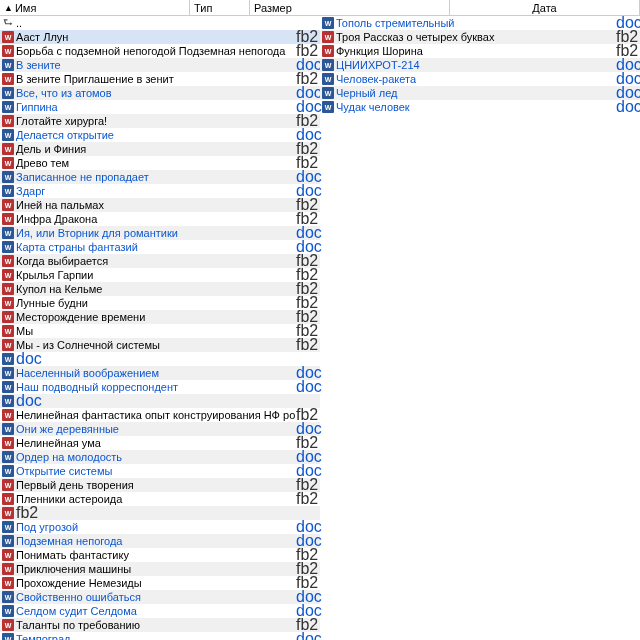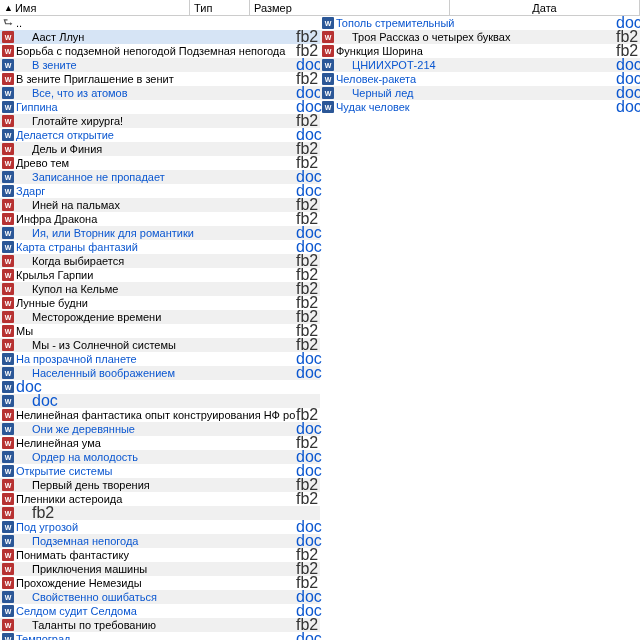--- a/index.html
+++ b/index.html
@@ -9,21 +9,21 @@
   .col-left { width: 320px; }
   .col-right { width: 320px; }
   .header { display: flex; height: 16px; background: #fff; border-bottom: 1px solid #ccc; }
   .header-cell { border-right: 1px solid #ccc; padding: 2px 4px; font-size: 11px; color: #000; display: flex; align-items: center; overflow: hidden; }
   .h-name { width: 190px; }
   .h-type { width: 60px; }
   .h-size { width: 200px; }
   .h-date { width: 190px; }
   .arrow { font-size: 9px; margin-right: 2px; }
   .row { display: flex; align-items: center; height: 14px; padding: 0 2px; }
-  .row.alt { background: #f0f0f0; gap: 16px; }
+  .row.alt { background: #f0f0f0; }
   .row.sel { background: #d6e4f5; }
   .icon { width: 12px; height: 12px; margin-right: 2px; display: inline-flex; align-items: center; justify-content: center; flex-shrink: 0; }
   .icon-fb2 { background: #b73232; color: #fff; font-size: 7px; font-weight: bold; border-radius: 1px; }
   .icon-doc { background: #2b5797; color: #fff; font-size: 7px; font-weight: bold; border-radius: 1px; }
   .icon-up { color: #555; font-size: 11px; }
   .name { flex: 1; overflow: hidden; white-space: nowrap; text-overflow: clip; }
   .name.blue { color: #0b57d0; }
   .name.black { color: #000; }
   .type { width: 22px; text-align: right; color: #333; font-size: 16px; padding-right: 2px; }
   .type.blue { color: #0b57d0; }
@@ -163,30 +163,30 @@
           <span class="name black">Мы</span>
           <span class="type">fb2</span>
         </div>
         <div class="row alt">
           <span class="icon icon-fb2">W</span>
           <span class="name black">Мы - из Солнечной системы</span>
           <span class="type">fb2</span>
         </div>
         <div class="row">
           <span class="icon icon-doc">W</span>
-          <span class="name blue">На прозрачной планете</span>
           <span class="type blue">doc</span>
         </div>
         <div class="row alt">
           <span class="icon icon-doc">W</span>
           <span class="name blue">Населенный воображением</span>
           <span class="type blue">doc</span>
         </div>
         <div class="row">
           <span class="icon icon-doc">W</span>
+          <span class="name blue">Наш подводный корреспондент</span>
           <span class="type blue">doc</span>
         </div>
         <div class="row alt">
           <span class="icon icon-doc">W</span>
           <span class="type blue">doc</span>
         </div>
         <div class="row">
           <span class="icon icon-fb2">W</span>
           <span class="name black">Нелинейная фантастика опыт конструирования НФ романа</span>
           <span class="type">fb2</span>

